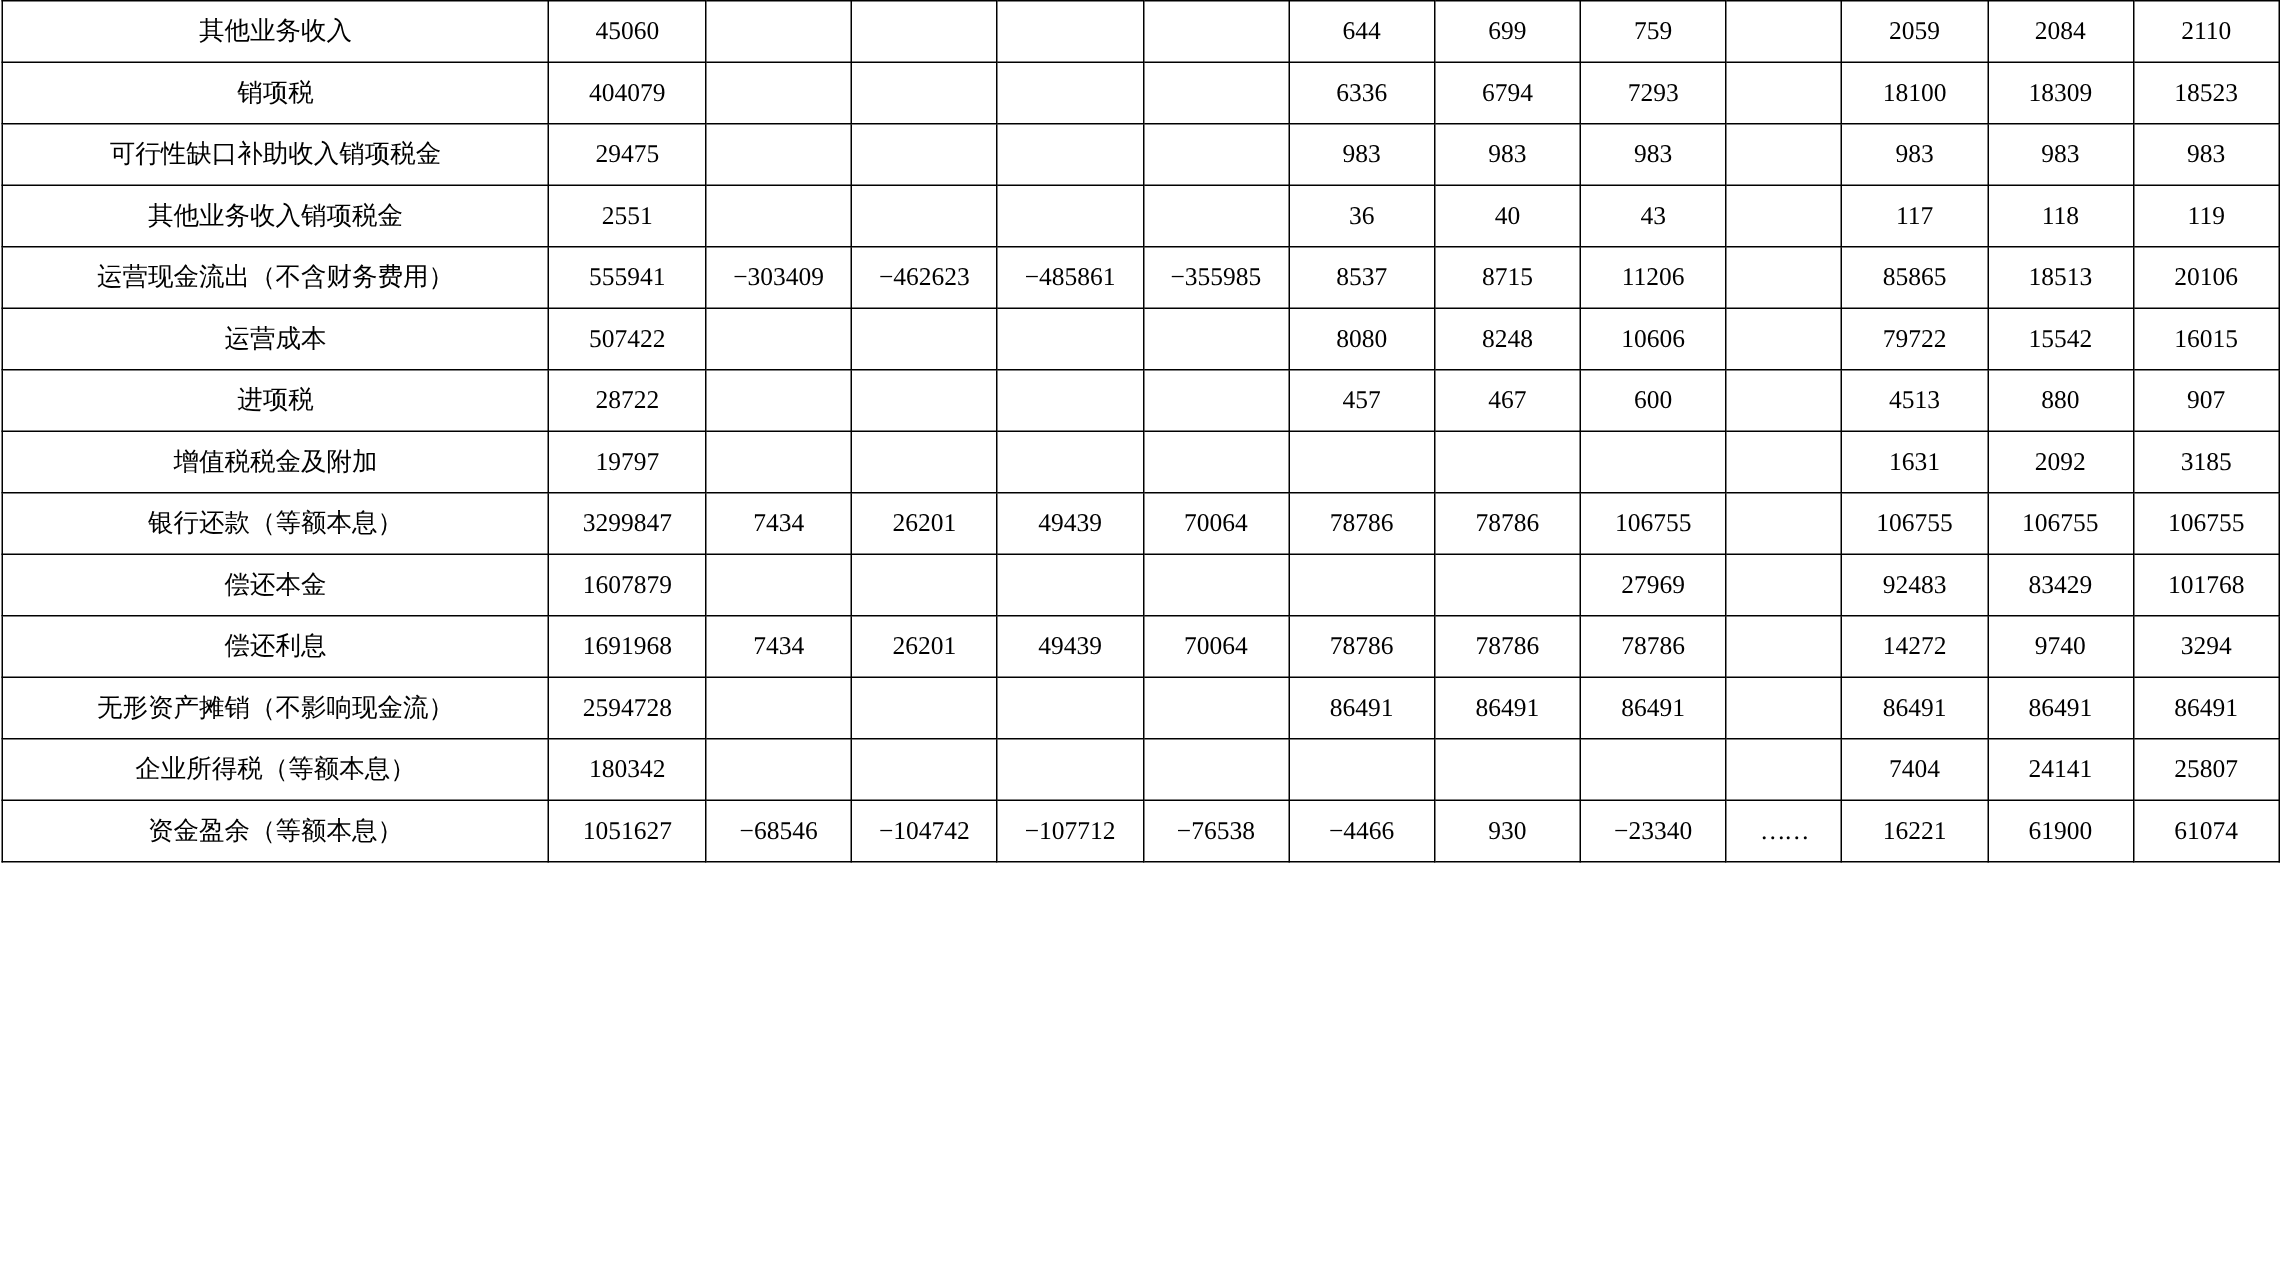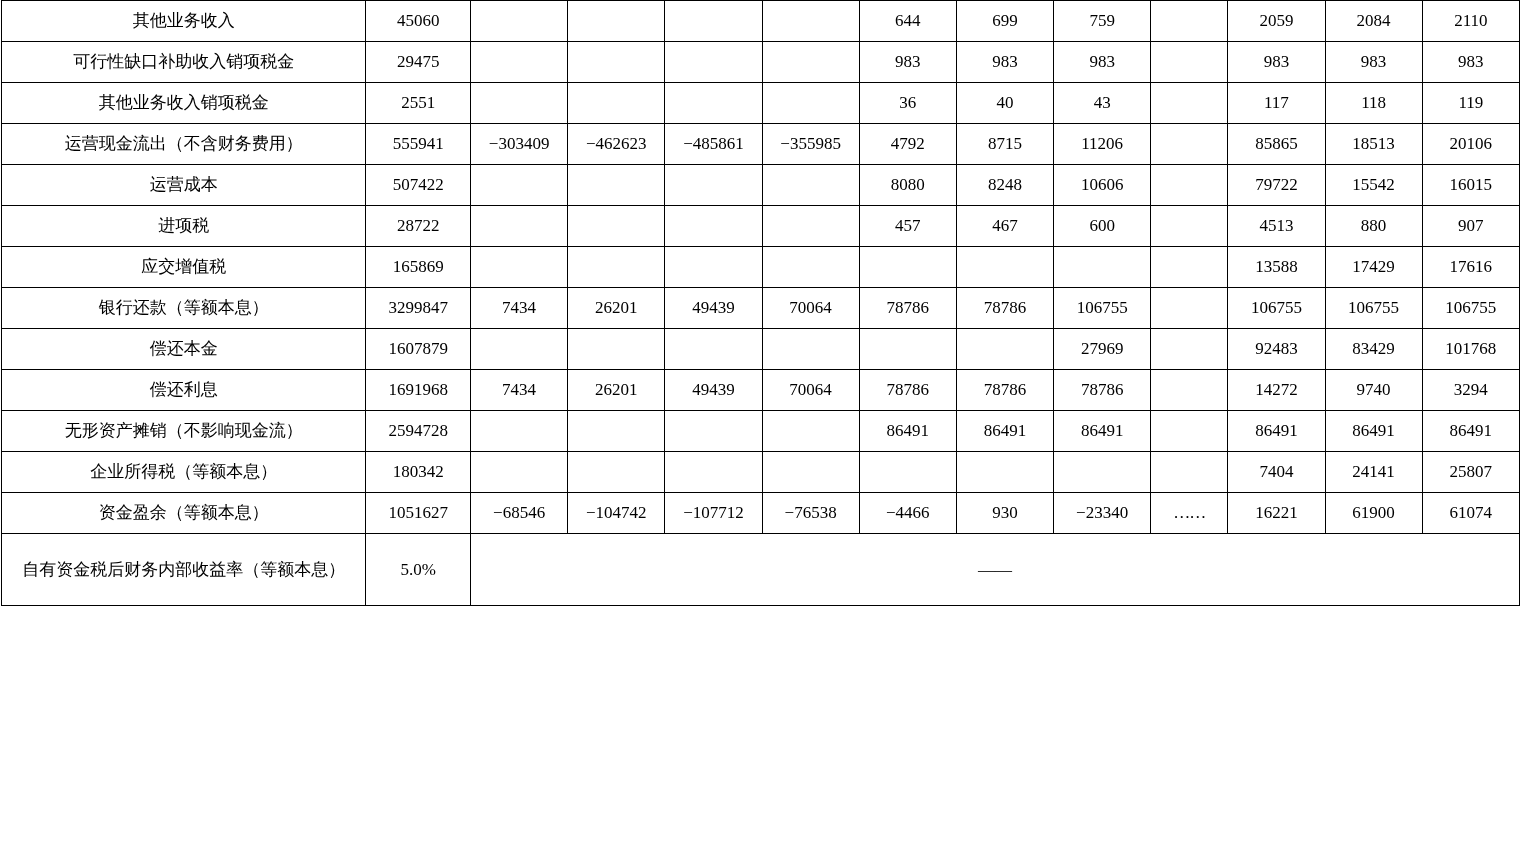--- a/index.html
+++ b/index.html
@@ -92,20 +92,35 @@
         <td class="num"></td>
         <td class="num">644</td>
         <td class="num">699</td>
         <td class="num">759</td>
         <td class="num dash-cell"></td>
         <td class="num">2059</td>
         <td class="num">2084</td>
         <td class="num">2110</td>
       </tr>
 
+      <tr>
+        <td class="label">销项税</td>
+        <td class="num">404079</td>
+        <td class="num"></td>
+        <td class="num"></td>
+        <td class="num"></td>
+        <td class="num"></td>
+        <td class="num">6336</td>
+        <td class="num">6794</td>
+        <td class="num">7293</td>
+        <td class="num dash-cell"></td>
+        <td class="num">18100</td>
+        <td class="num">18309</td>
+        <td class="num">18523</td>
+      </tr>
 
       <tr>
         <td class="label">可行性缺口补助收入销项税金</td>
         <td class="num">29475</td>
         <td class="num"></td>
         <td class="num"></td>
         <td class="num"></td>
         <td class="num"></td>
         <td class="num">983</td>
         <td class="num">983</td>
@@ -133,21 +148,21 @@
         <td class="num">119</td>
       </tr>
 
       <tr>
         <td class="label">运营现金流出（不含财务费用）</td>
         <td class="num">555941</td>
         <td class="num">−303409</td>
         <td class="num">−462623</td>
         <td class="num">−485861</td>
         <td class="num">−355985</td>
-        <td class="num">4792</td>
+        <td class="num">8537</td>
         <td class="num">8715</td>
         <td class="num">11206</td>
         <td class="num dash-cell"></td>
         <td class="num">85865</td>
         <td class="num">18513</td>
         <td class="num">20106</td>
       </tr>
 
       <tr>
         <td class="label">运营成本</td>
@@ -174,36 +189,36 @@
         <td class="num"></td>
         <td class="num">457</td>
         <td class="num">467</td>
         <td class="num">600</td>
         <td class="num dash-cell"></td>
         <td class="num">4513</td>
         <td class="num">880</td>
         <td class="num">907</td>
       </tr>
 
-
-      <tr>
-        <td class="label">应交增值税</td>
-        <td class="num">165869</td>
-        <td class="num"></td>
-        <td class="num"></td>
-        <td class="num"></td>
-        <td class="num"></td>
-        <td class="num"></td>
-        <td class="num"></td>
-        <td class="num"></td>
-        <td class="num dash-cell"></td>
-        <td class="num">13588</td>
-        <td class="num">17429</td>
-        <td class="num">17616</td>
-      </tr>
+      <tr>
+        <td class="label">增值税税金及附加</td>
+        <td class="num">19797</td>
+        <td class="num"></td>
+        <td class="num"></td>
+        <td class="num"></td>
+        <td class="num"></td>
+        <td class="num"></td>
+        <td class="num"></td>
+        <td class="num"></td>
+        <td class="num dash-cell"></td>
+        <td class="num">1631</td>
+        <td class="num">2092</td>
+        <td class="num">3185</td>
+      </tr>
+
 
       <tr>
         <td class="label">银行还款（等额本息）</td>
         <td class="num">3299847</td>
         <td class="num">7434</td>
         <td class="num">26201</td>
         <td class="num">49439</td>
         <td class="num">70064</td>
         <td class="num">78786</td>
         <td class="num">78786</td>
@@ -289,21 +304,16 @@
         <td class="num">−76538</td>
         <td class="num">−4466</td>
         <td class="num">930</td>
         <td class="num">−23340</td>
         <td class="num dash-cell">……</td>
         <td class="num">16221</td>
         <td class="num">61900</td>
         <td class="num">61074</td>
       </tr>
 
-      <tr class="tall">
-        <td class="label">自有资金税后财务内部收益率（等额本息）</td>
-        <td class="num">5.0%</td>
-        <td class="irr-span" colspan="11">——</td>
-      </tr>
 
     </tbody>
   </table>
 </div>
 
 </body></html>

